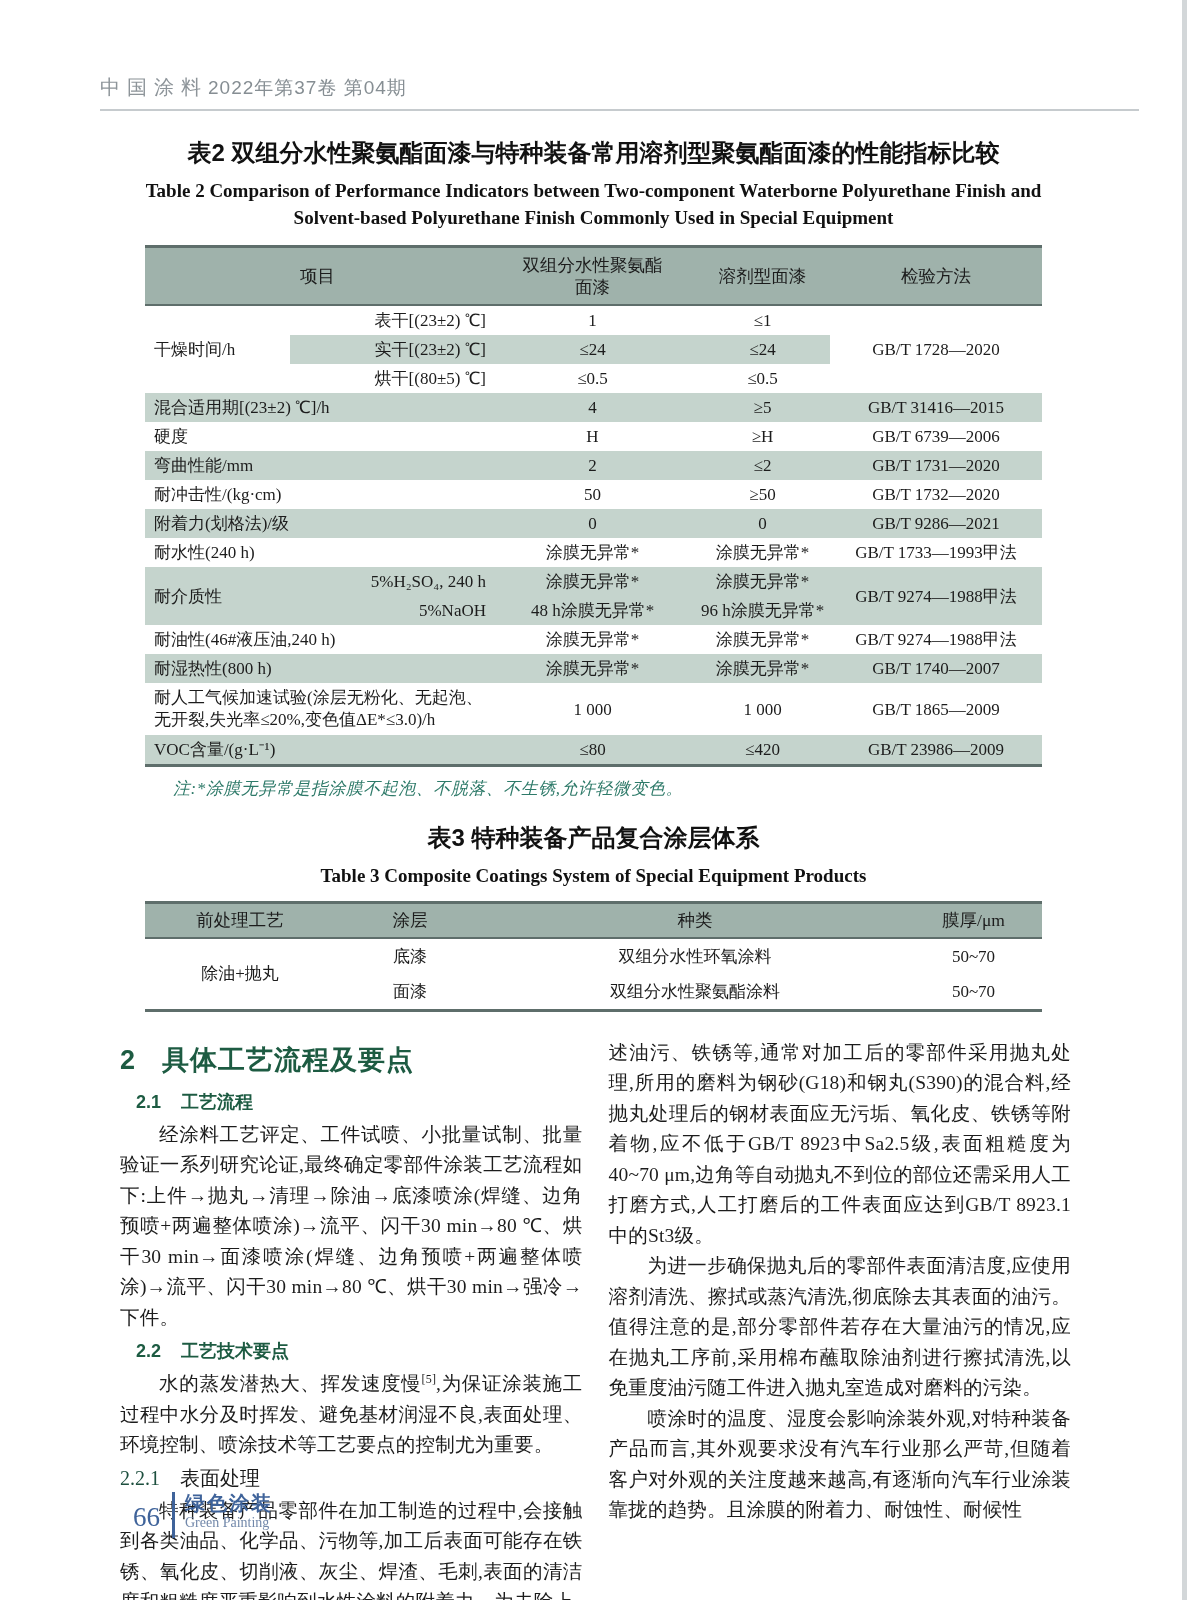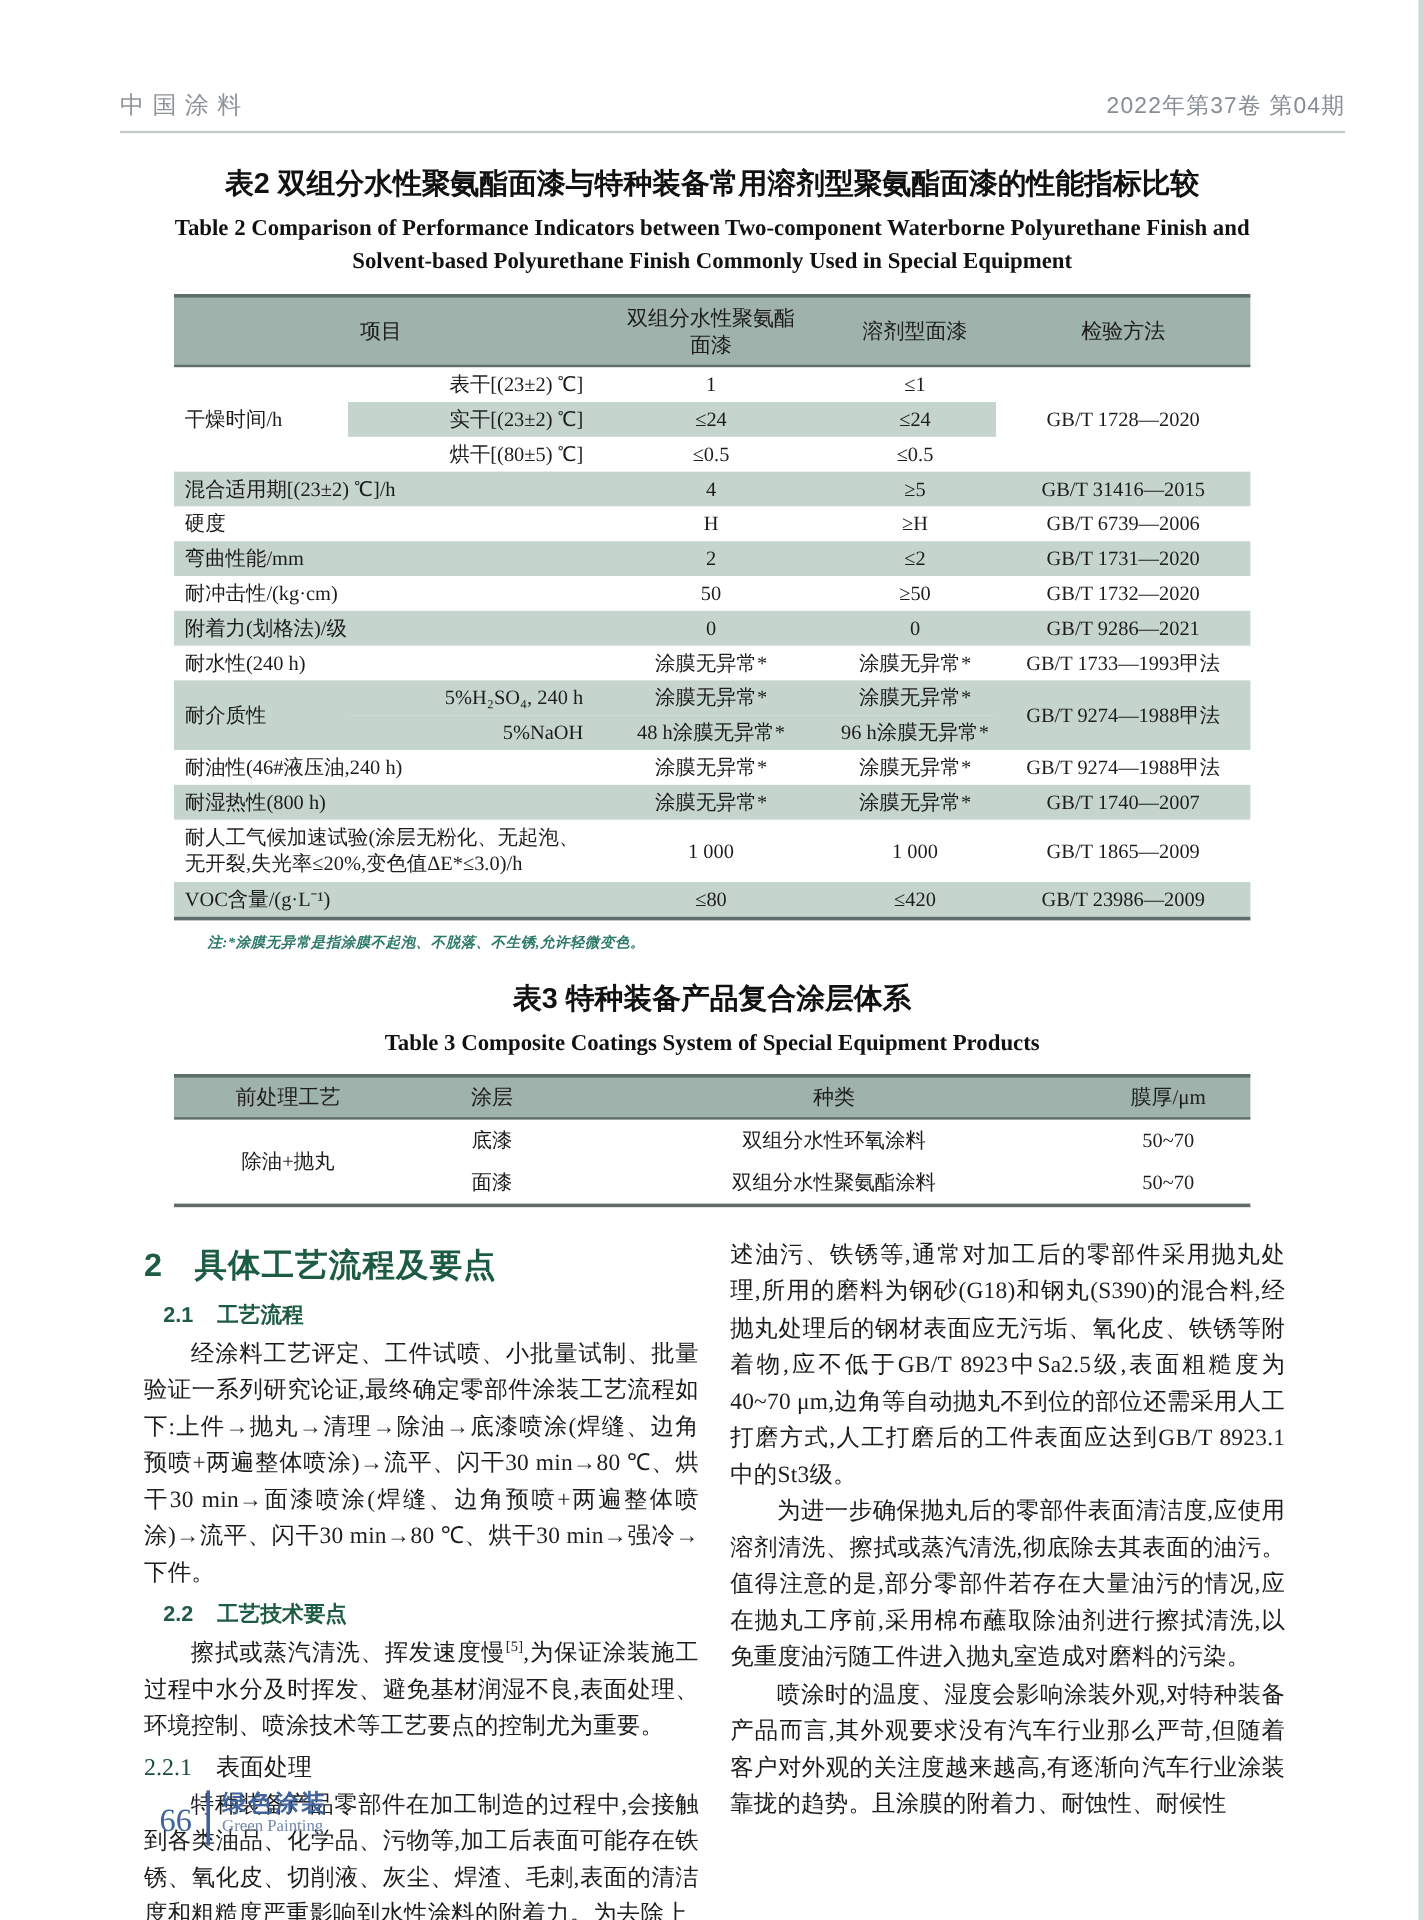--- a/index.html
+++ b/index.html
@@ -1,22 +1,22 @@
 <!DOCTYPE html>
 <html lang="zh"><head>
 <meta charset="utf-8">
 <style>
   html,body{margin:0;padding:0;background:#ffffff;}
   .page{position:relative;width:1187px;height:1600px;background:#ffffff;overflow:hidden;
         font-family:"Liberation Serif", serif;color:#1c1c1c;}
   .edge-strip{position:absolute;top:0;right:0;width:5px;height:100%;background:#d3d7d9;}
 
   
-  .runhead{display:flex;justify-content:space-between;align-items:flex-end;
-           margin:74px 66px 0 100px;border-bottom:2px solid #c6cbce;padding-bottom:8px;}
+  .runhead{display:flex;justify-content:flex-start;align-items:flex-end;
+           margin:74px 48px 0 100px;border-bottom:2px solid #c6cbce;padding-bottom:8px;}
   .journal{font-family:"Liberation Sans",sans-serif;font-size:20px;color:#8d9499;letter-spacing:7px;}
   .issue{font-family:"Liberation Sans",sans-serif;font-size:19px;color:#868e93;letter-spacing:1px;}
 
   
   .t-title-zh{font-family:"Liberation Sans",sans-serif;font-weight:bold;font-size:24px;
               text-align:center;margin-top:26px;color:#111;}
   .t-title-en{font-family:"Liberation Serif",serif;font-weight:bold;font-size:19px;
               text-align:center;margin-top:8px;color:#111;line-height:27px;}
 
   
@@ -27,21 +27,21 @@
   tr.thead td{background:#9fb2ab;text-align:center;font-size:17.5px;
               border-bottom:2px solid #5e6e6b;padding:6px 2px;}
   td.sh{background:#c5d4cd;}
   td.lab{text-align:left;padding-left:9px;}
   td.sub{text-align:right;padding-left:12px;}
   td.grp{text-align:left;padding-left:9px;}
   td.val,td.mth{text-align:center;}
   .two-line{line-height:22px;}
 
   
-  .note{margin:10px 0 0 173px;font-size:12px;font-style:italic;color:#2e7a69;letter-spacing:0.5px;font-weight:bold;}
+  .note{margin:10px 0 0 173px;font-size:17px;font-style:italic;color:#2e7a69;letter-spacing:0.5px;}
 
   
   .sec{display:flex;gap:26px;margin:26px 116px 0 120px;}
   .col{flex:1;min-width:0;}
   .h1{font-family:"Liberation Sans",sans-serif;font-weight:bold;color:#1d5b42;
       font-size:27px;margin:4px 0 12px 0;letter-spacing:1px;}
   .h1 .num{margin-right:26px;}
   .h2{font-family:"Liberation Sans",sans-serif;font-weight:bold;color:#1d5b42;
       font-size:18px;margin:6px 0 6px 16px;}
   .h2 .num{margin-right:20px;}
@@ -225,21 +225,21 @@
       <div class="h1">
         <span class="num">2</span><span>具体工艺流程及要点</span>
       </div>
       <div class="h2">
         <span class="num">2.1</span><span>工艺流程</span>
       </div>
       <p class="para">经涂料工艺评定、工件试喷、小批量试制、批量验证一系列研究论证,最终确定零部件涂装工艺流程如下:上件→抛丸→清理→除油→底漆喷涂(焊缝、边角预喷+两遍整体喷涂)→流平、闪干30 min→80 ℃、烘干30 min→面漆喷涂(焊缝、边角预喷+两遍整体喷涂)→流平、闪干30 min→80 ℃、烘干30 min→强冷→下件。</p>
       <div class="h2">
         <span class="num">2.2</span><span>工艺技术要点</span>
       </div>
-      <p class="para"><span>擦拭或蒸汽清洗、挥发速度慢</span><sup class="ref">[5]</sup><span>,为保证涂装施工过程中水分及时挥发、避免基材润湿不良,表面处理、环境控制、喷涂技术等工艺要点的控制尤为重要。</span></p>
+      <p class="para"><span>水的蒸发潜热大、挥发速度慢</span><sup class="ref">[5]</sup><span>,为保证涂装施工过程中水分及时挥发、避免基材润湿不良,表面处理、环境控制、喷涂技术等工艺要点的控制尤为重要。</span></p>
       <div class="h3">
         <span class="num">2.2.1</span><span>表面处理</span>
       </div>
       <p class="para">特种装备产品零部件在加工制造的过程中,会接触到各类油品、化学品、污物等,加工后表面可能存在铁锈、氧化皮、切削液、灰尘、焊渣、毛刺,表面的清洁度和粗糙度严重影响到水性涂料的附着力。为去除上</p>
     </div>
     <div class="col">
       <p class="para cont">述油污、铁锈等,通常对加工后的零部件采用抛丸处理,所用的磨料为钢砂(G18)和钢丸(S390)的混合料,经抛丸处理后的钢材表面应无污垢、氧化皮、铁锈等附着物,应不低于GB/T 8923中Sa2.5级,表面粗糙度为40~70 μm,边角等自动抛丸不到位的部位还需采用人工打磨方式,人工打磨后的工件表面应达到GB/T 8923.1中的St3级。</p>
       <p class="para">为进一步确保抛丸后的零部件表面清洁度,应使用溶剂清洗、擦拭或蒸汽清洗,彻底除去其表面的油污。值得注意的是,部分零部件若存在大量油污的情况,应在抛丸工序前,采用棉布蘸取除油剂进行擦拭清洗,以免重度油污随工件进入抛丸室造成对磨料的污染。</p>
       <p class="para">喷涂时的温度、湿度会影响涂装外观,对特种装备产品而言,其外观要求没有汽车行业那么严苛,但随着客户对外观的关注度越来越高,有逐渐向汽车行业涂装靠拢的趋势。且涂膜的附着力、耐蚀性、耐候性</p>
     </div>

